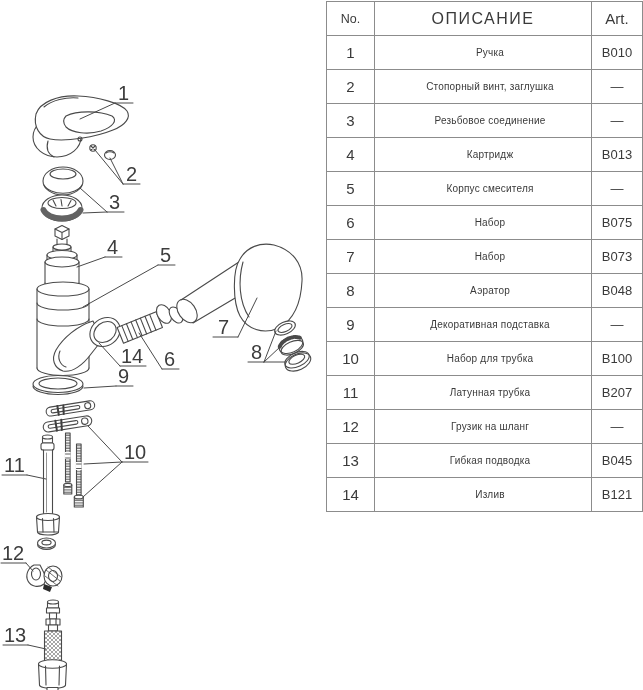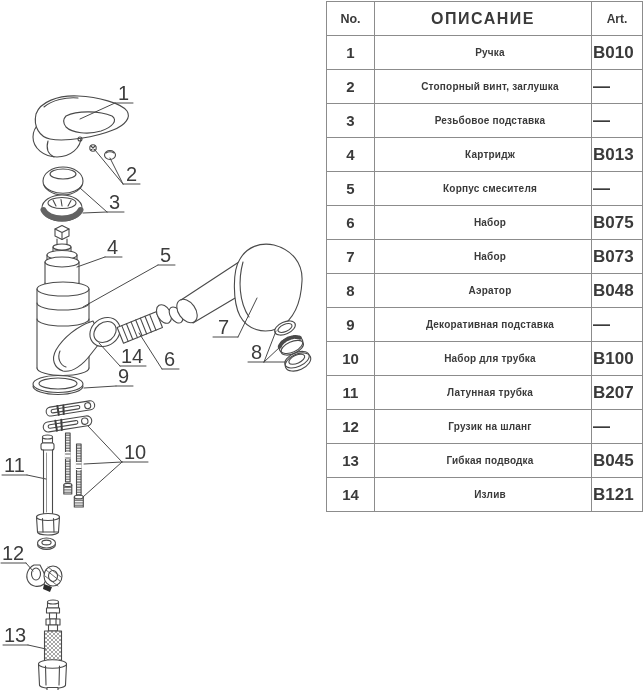--- a/index.html
+++ b/index.html
@@ -3,29 +3,29 @@
 <meta charset="utf-8">
 <style>
   html,body{margin:0;padding:0;background:#fff;}
   .page{position:relative;width:643px;height:690px;background:#fff;overflow:hidden;
         font-family:"Liberation Sans",sans-serif;}
   .diagram{position:absolute;left:0;top:0;width:327px;height:690px;}
   .diagram svg text{font-family:"Liberation Sans",sans-serif;font-size:20px;fill:#3d3d3d;}
   table.parts{position:absolute;left:326px;top:1px;width:316px;border-collapse:collapse;
         table-layout:fixed;color:#3a3a3a;background:#fff;}
   table.parts th,table.parts td{border:1.5px solid #8c8c8c;vertical-align:middle;
-        font-weight:bold;overflow:hidden;white-space:nowrap;}
+        font-weight:normal;overflow:hidden;white-space:nowrap;}
   table.parts th{height:31px;}
   table.parts td{height:31px;}
   .h-no{font-size:12.5px;text-align:center;}
   .h-desc{font-size:16px;text-align:center;letter-spacing:1.5px;}
-  .h-art{font-size:12px;text-align:center;}
+  .h-art{font-size:15px;text-align:center;}
   .c-no{font-size:15px;text-align:center;}
   .c-desc{font-size:10px;text-align:center;padding-left:15px;letter-spacing:0.2px;}
-  .c-art{font-size:17px;}
+  .c-art{font-size:13px;text-align:center;}
 </style>
 </head>
 <body>
 
 <div class="page">
 
   <div class="diagram">
     <svg width="327" height="690" viewBox="0 0 327 690">
       <defs>
         <pattern id="thr" width="5" height="2.6" patternUnits="userSpaceOnUse">
@@ -261,21 +261,21 @@
         <td class="c-desc">Ручка</td>
         <td class="c-art">B010</td>
       </tr>
       <tr>
         <td class="c-no">2</td>
         <td class="c-desc">Стопорный винт, заглушка</td>
         <td class="c-art">—</td>
       </tr>
       <tr>
         <td class="c-no">3</td>
-        <td class="c-desc">Резьбовое подставка</td>
+        <td class="c-desc">Резьбовое соединение</td>
         <td class="c-art">—</td>
       </tr>
       <tr>
         <td class="c-no">4</td>
         <td class="c-desc">Картридж</td>
         <td class="c-art">B013</td>
       </tr>
       <tr>
         <td class="c-no">5</td>
         <td class="c-desc">Корпус смесителя</td>

